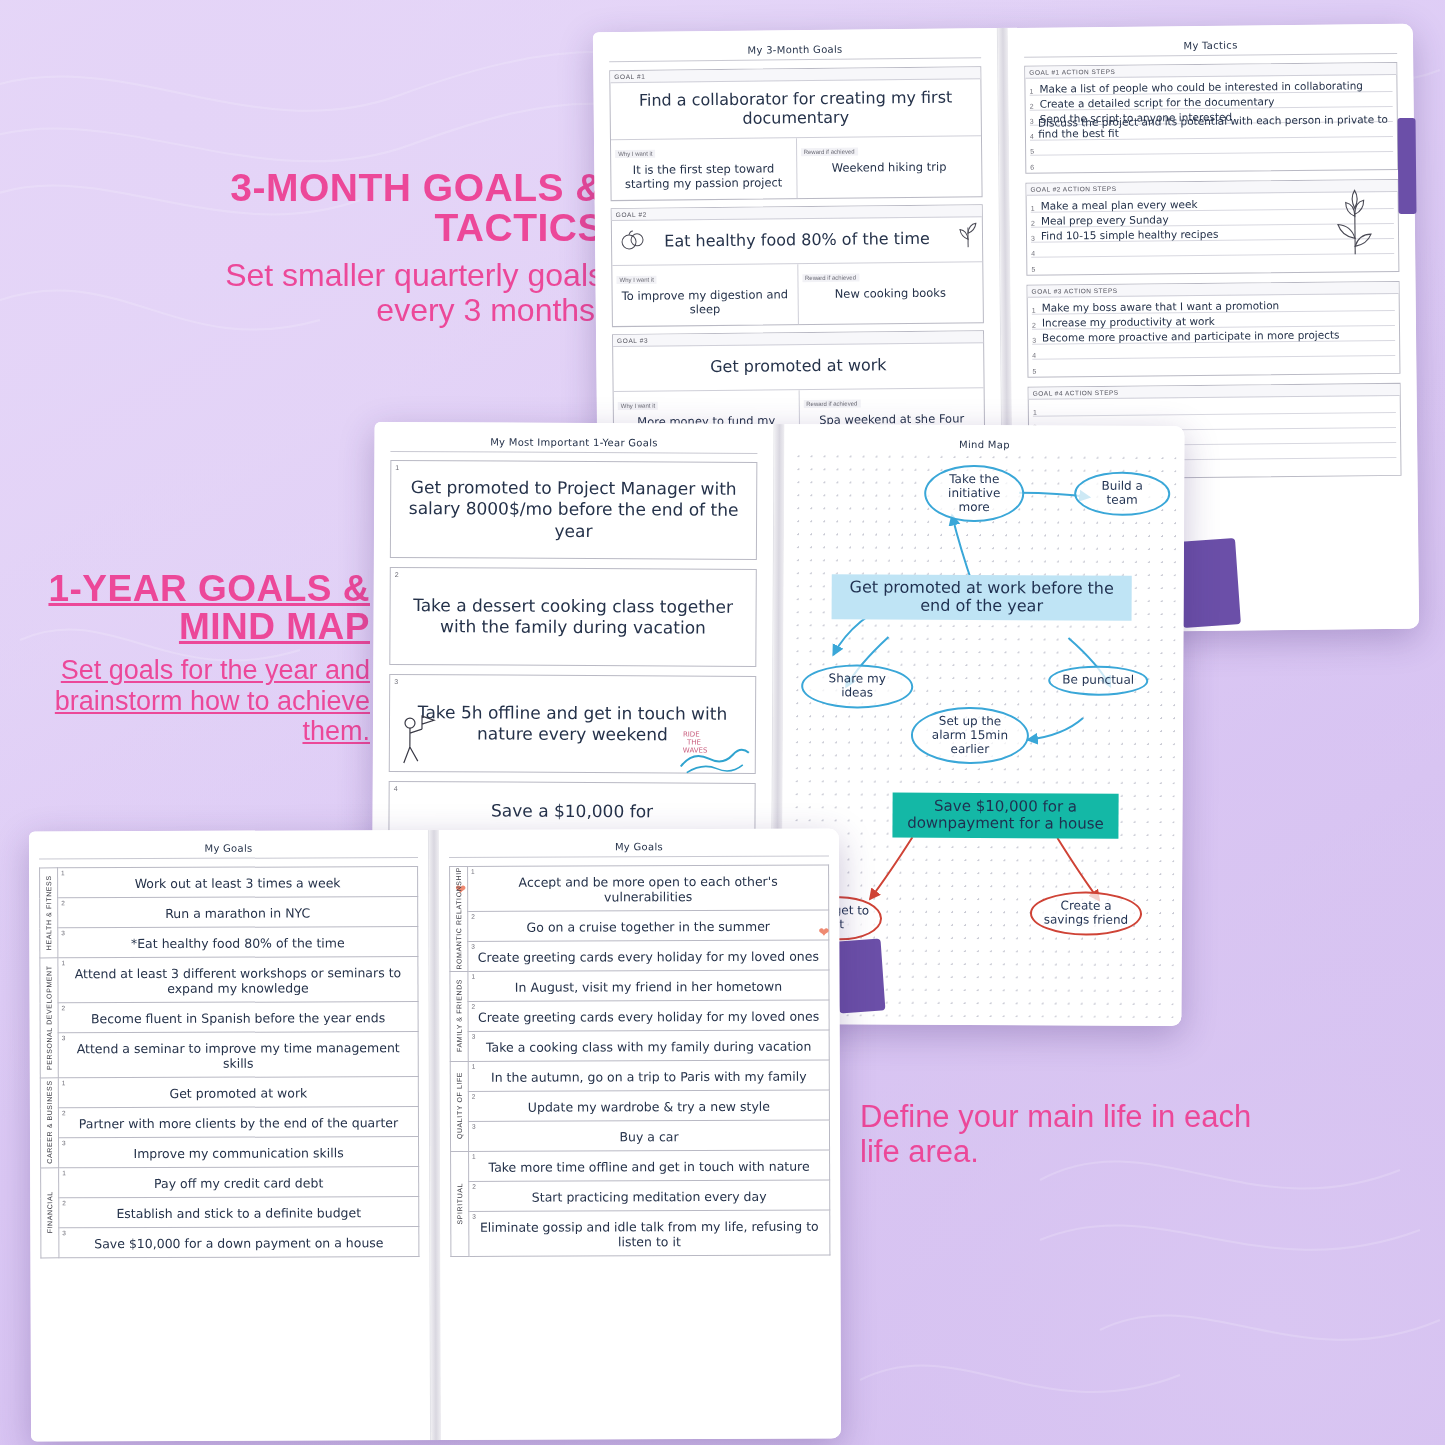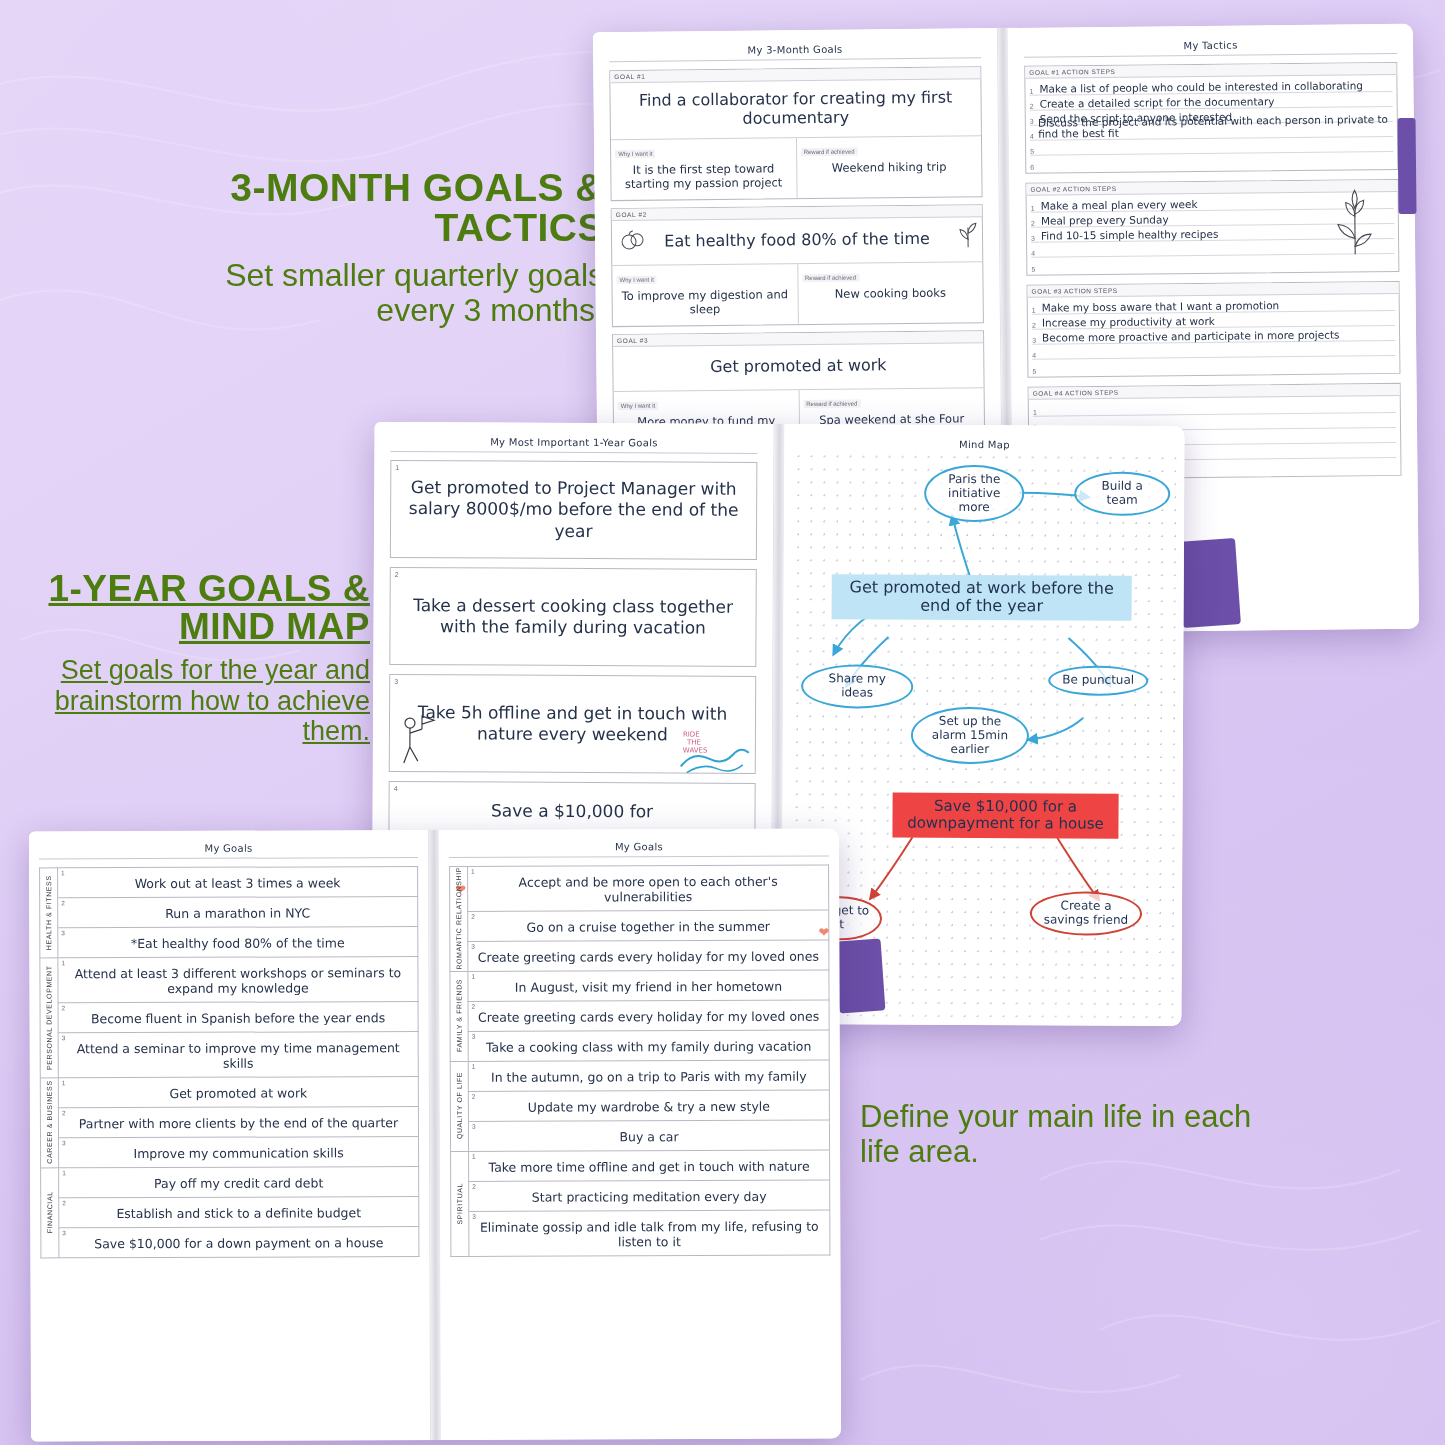--- a/index.html
+++ b/index.html
@@ -12,21 +12,21 @@
     background:
       radial-gradient(ellipse at 12% 8%, #e4d4f7 0%, rgba(228,212,247,0) 55%),
       radial-gradient(ellipse at 88% 92%, #d9c6f2 0%, rgba(217,198,242,0) 60%),
       linear-gradient(150deg, #e9dcf9 0%, #dfcef6 35%, #d7c2f2 70%, #cfb7ee 100%);
   }
 
   
   .bg-swirls { position:absolute; inset:0; opacity:.35; pointer-events:none; }
 
   
-  .promo { position:absolute; color:#4d7c0f; }
+  .promo { position:absolute; color:#ec4899; }
   .promo .h {
     font-weight:700; letter-spacing:.5px; line-height:1.02;
   }
   .promo .s { font-weight:400; line-height:1.12; }
 
   #promo-3month { left:184px; top:168px; width:420px; text-align:right; }
   #promo-3month .h { font-size:39px; }
   #promo-3month .s { font-size:32px; margin-top:10px; }
 
   #promo-1year { left:0px; top:570px; width:370px; text-align:right;text-decoration:underline; }
@@ -117,21 +117,21 @@
     background-image: radial-gradient(#c9cad4 1px, transparent 1px);
     background-size: 13px 13px;
   }
   .node {
     position:absolute; text-align:center; font-size:12px; line-height:1.15;
     color:#1f3050;
   }
   .node.oval { border:2px solid #3aa7d8; border-radius:50%; padding:6px 10px; background:rgba(255,255,255,.75); }
   .node.red  { border:2px solid #cf4336; border-radius:50%; padding:6px 10px; background:rgba(255,255,255,.75); }
   .node.hl-blue { background:#bfe4f5; padding:4px 8px; font-size:16px; }
-  .node.hl-peach { background:#ef4444; padding:5px 9px; font-size:15px; }
+  .node.hl-peach { background:#14b8a6; padding:5px 9px; font-size:15px; }
 
   
   #book-life {
     left:30px; top:830px; width:810px; height:610px;
     border-radius:6px 10px 10px 6px;
     transform: rotate(-0.2deg);
   }
   #book-life .page { width:400px; padding:12px 10px 6px 10px; }
   .cat-table { width:100%; border-collapse:collapse; }
   .cat-table td { border:1px solid #b9b9c4; }
@@ -428,21 +428,21 @@
       <path d="M235 55 q40 0 70 4" stroke="#3aa7d8" stroke-width="2" fill="none" marker-end="url(#ab)"></path>
       <path d="M120 160 q-50 20 -70 58" stroke="#3aa7d8" stroke-width="2" fill="none" marker-end="url(#ab)"></path>
       <path d="M105 200 q-30 28 -42 50" stroke="#3aa7d8" stroke-width="2" fill="none" marker-end="url(#ab)"></path>
       <path d="M285 200 q30 26 42 48" stroke="#3aa7d8" stroke-width="2" fill="none" marker-end="url(#ab)"></path>
       <path d="M300 280 q-20 18 -55 22" stroke="#3aa7d8" stroke-width="2" fill="none" marker-end="url(#ab)"></path>
       <path d="M130 400 q-24 38 -42 62" stroke="#cf4336" stroke-width="2" fill="none" marker-end="url(#ar)"></path>
       <path d="M275 400 q24 38 42 62" stroke="#cf4336" stroke-width="2" fill="none" marker-end="url(#ar)"></path>
     </svg>
 
     <div class="node hl-blue hand" style="left:48px; top:150px; width:300px;">Get promoted at work before the end of the year</div>
-    <div class="node oval hand" style="left:140px; top:40px; width:100px;">Paris the initiative more</div>
+    <div class="node oval hand" style="left:140px; top:40px; width:100px;">Take the initiative more</div>
     <div class="node oval hand" style="left:290px; top:46px; width:96px;">Build a team</div>
     <div class="node oval hand" style="left:18px; top:240px; width:112px;">Share my ideas</div>
     <div class="node oval hand" style="left:265px; top:240px; width:100px;">Be punctual</div>
     <div class="node oval hand" style="left:128px; top:282px; width:118px;">Set up the alarm 15min earlier</div>
     <div class="node hl-peach hand" style="left:110px; top:368px; width:226px;">Save $10,000 for a downpayment for a house</div>
     <div class="node red hand" style="left:16px; top:472px; width:84px;">budget to it</div>
     <div class="node red hand" style="left:248px; top:466px; width:112px;">Create a savings friend</div>
   </div>
 </div>
 <div class="band" style="left:837px; top:940px; width:46px; height:72px; border-radius:4px; transform:rotate(-4deg);"></div>

